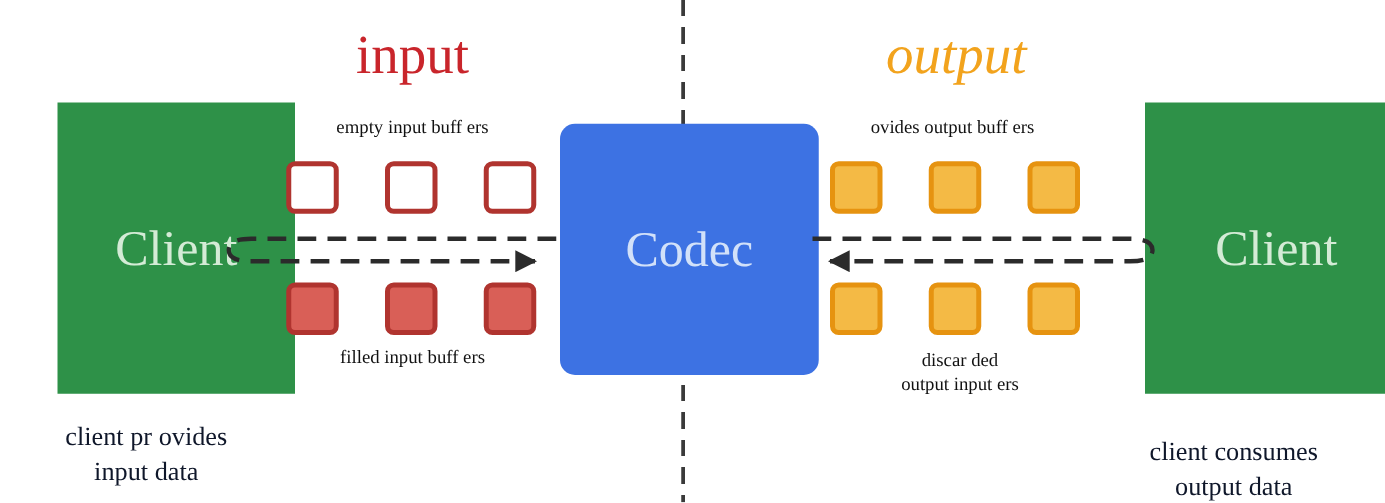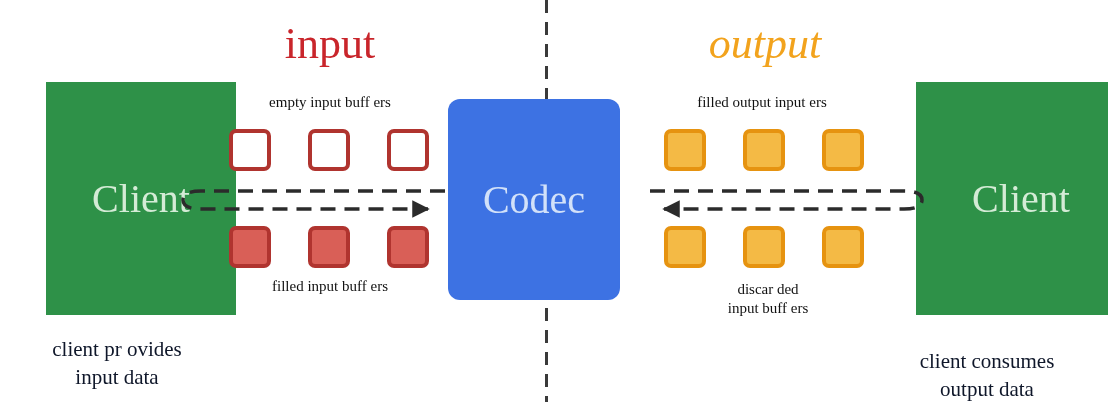--- a/index.html
+++ b/index.html
@@ -14,21 +14,21 @@
   }
   
   .client-box{
     position:absolute;top:82px;width:190px;height:233px;
     background:var(--green);display:flex;align-items:center;justify-content:center;margin-left:32px;
   }
   .client-box.left{left:14px;}
   .client-box.right{left:884px;width:210px;}
   .client-label{color:var(--client_text);font-size:40px;}
   .codec-box{
-    position:absolute;left:448px;top:99px;width:172px;height:201px;border-radius:12px;
+    position:absolute;left:448px;top:99px;width:207px;height:201px;border-radius:12px;
     background:var(--blue);display:flex;align-items:center;justify-content:center;
   }
   .codec-label{color:var(--codec_text);font-size:40px;}
   
   .section-title{position:absolute;top:18px;width:200px;text-align:center;font-size:44px;}
   .section-title.input{left:230px;color:var(--input_title);}
   .section-title.output{left:665px;color:var(--output_title);font-style:italic;}
   
   .small-label{position:absolute;font-size:15px;color:#111;text-align:center;line-height:1.25;}
   .lbl-empty-input{left:205px;top:93px;width:250px;}
@@ -71,24 +71,24 @@
   <div class="codec-box">
     <span class="codec-label">Codec</span>
   </div>
 
   <div class="client-box right">
     <span class="client-label">Client</span>
   </div>
 
   <div class="small-label lbl-empty-input">empty input buff ers</div>
   <div class="small-label lbl-filled-input">filled input buff ers</div>
-  <div class="small-label lbl-filled-output">filled output input ers</div>
+  <div class="small-label lbl-filled-output">ovides output buff ers</div>
   <div class="small-label lbl-discarded">
     <span>discar ded</span><br>
-    <span>input buff ers</span>
+    <span>output input ers</span>
   </div>
 
   <div class="buf-row row-empty-input">
       <div class="buf empty-red"></div>
       <div class="buf empty-red"></div>
       <div class="buf empty-red"></div>
     </div>
   <div class="buf-row row-filled-input">
       <div class="buf filled-red"></div>
       <div class="buf filled-red"></div>

